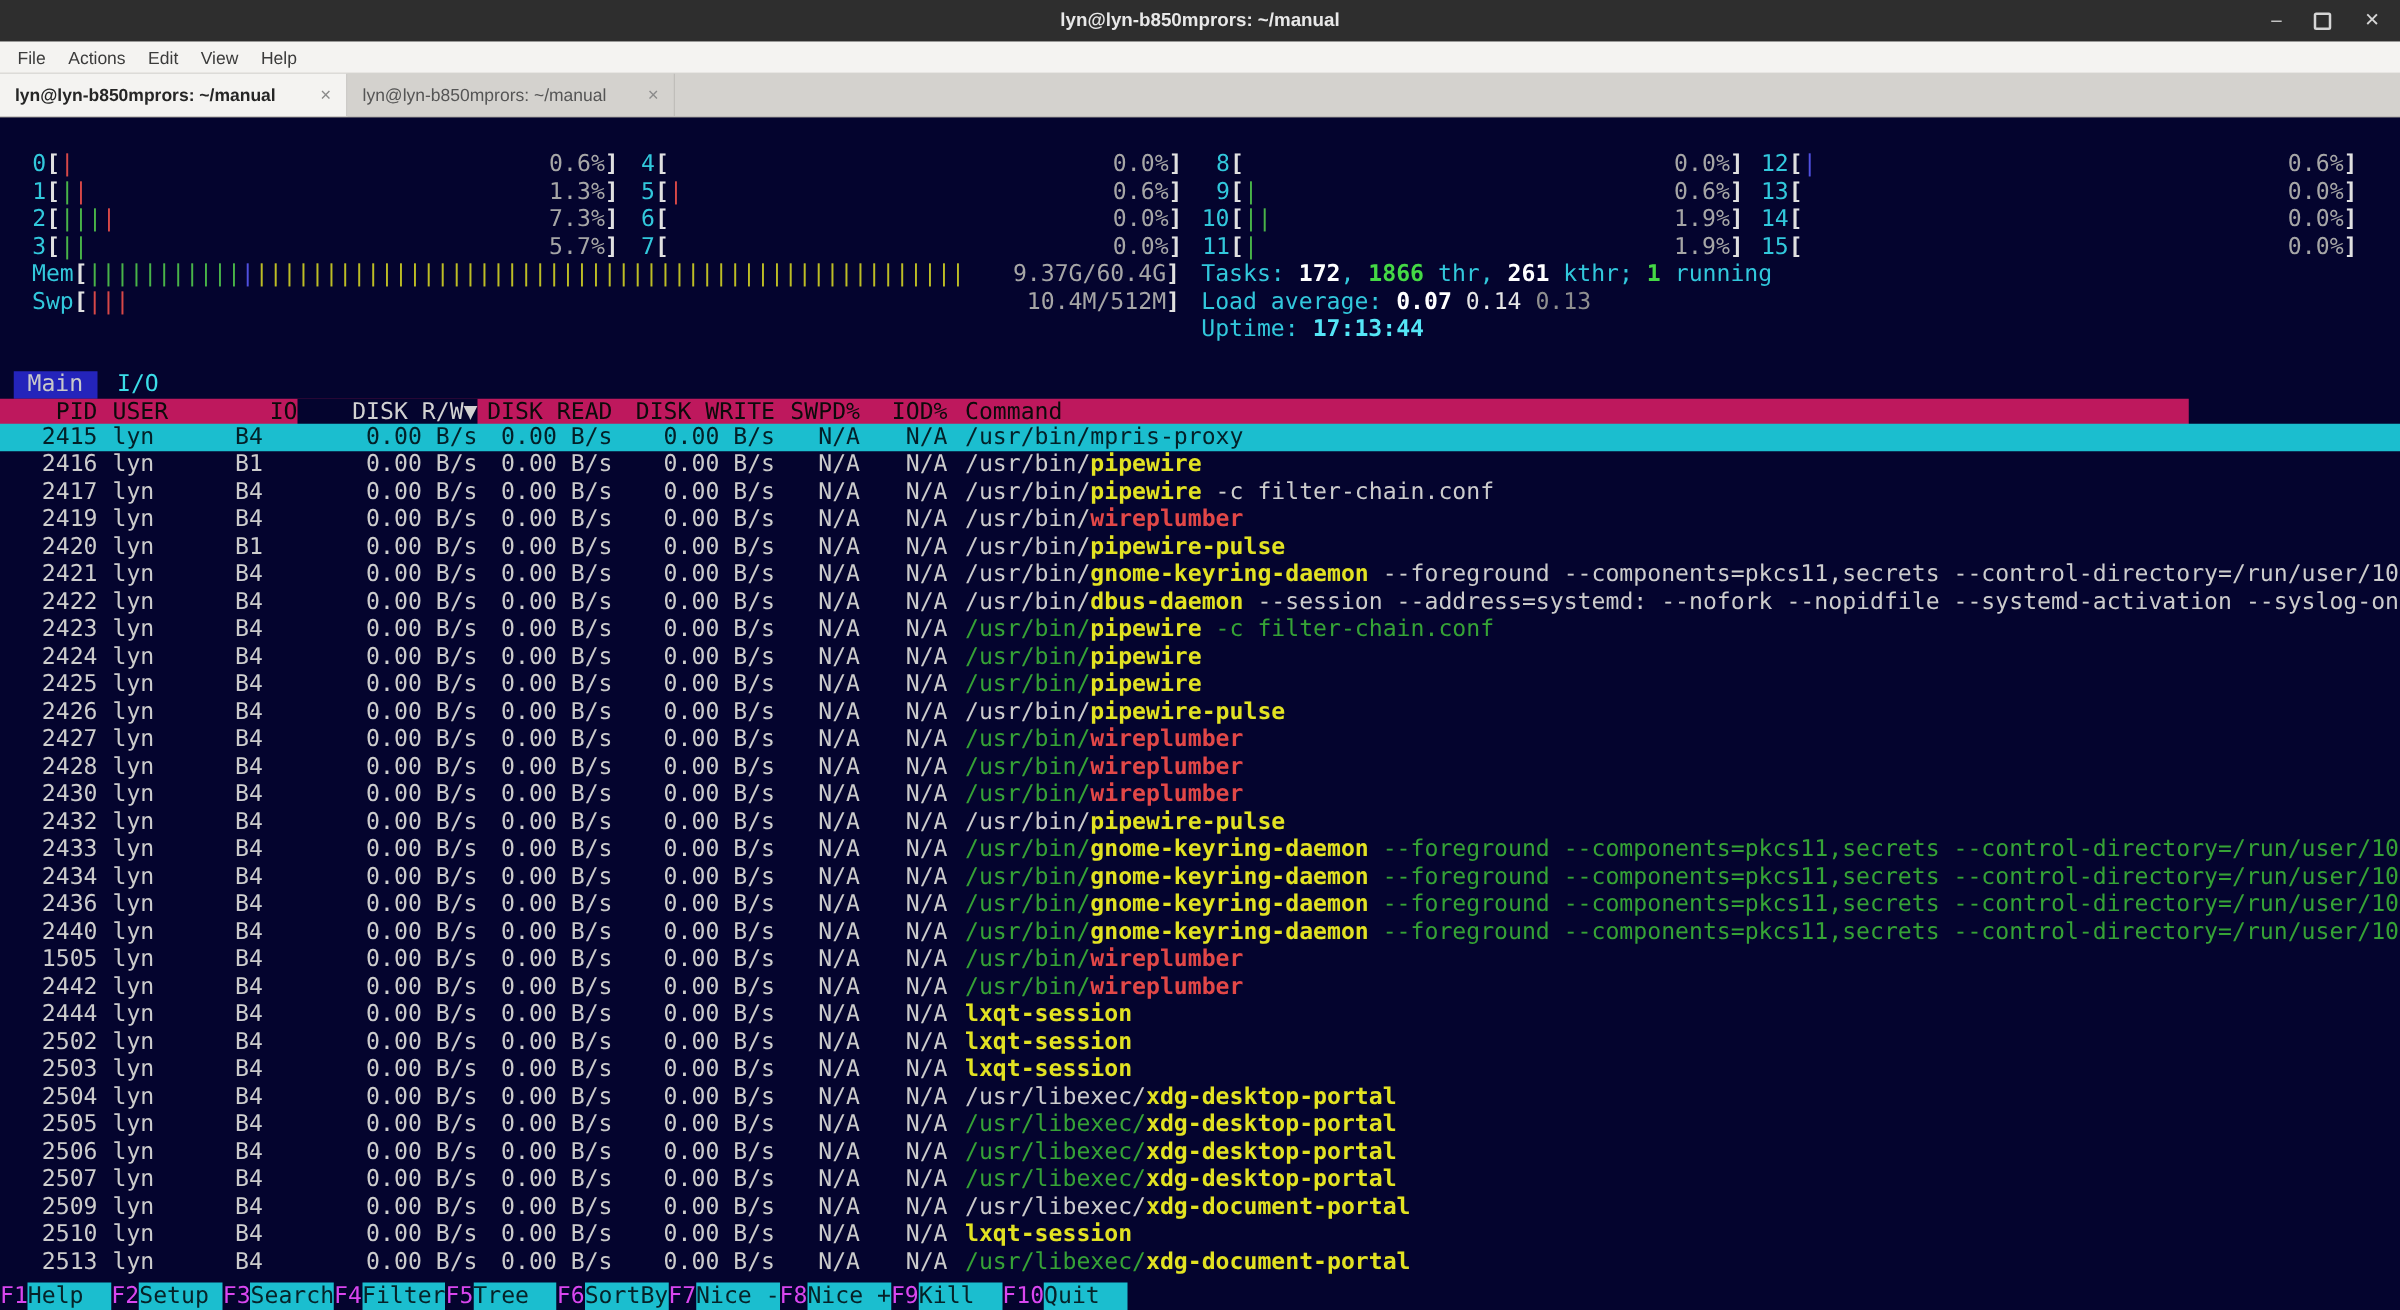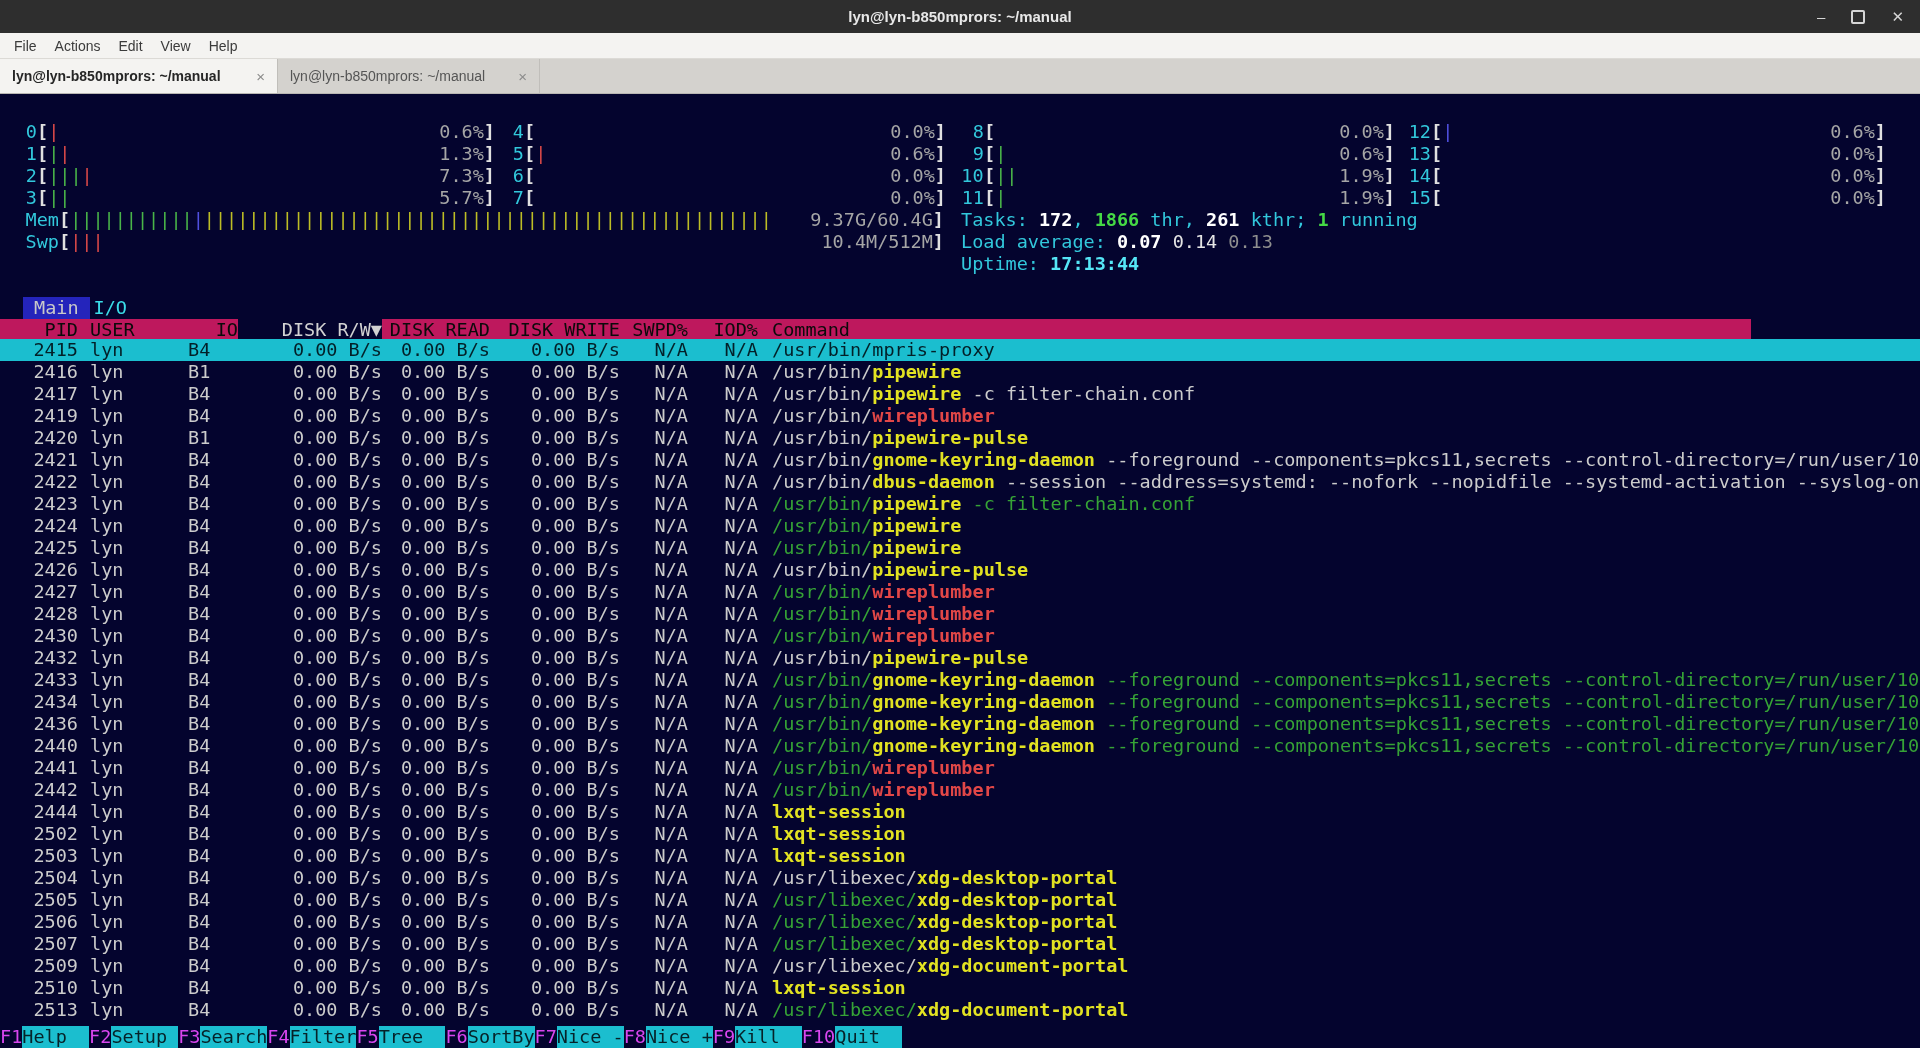--- a/index.html
+++ b/index.html
@@ -31,21 +31,21 @@
   .ticks{position:absolute;left:0;top:0;}
   .m-pct{position:absolute;right:0;top:0;color:#a6a6a6;}
   .t-r{color:#d84848}.t-g{color:#49b449}.t-b{color:#5050e0}.t-y{color:#bdbd25}
   .iline{position:absolute;left:961px;height:22px;white-space:pre;}
   .sg-c{color:#32c8dc}
   .sg-bw{color:#ffffff;font-weight:bold}
   .sg-bg{color:#45d945;font-weight:bold}
   .sg-w{color:#e5e5e5}
   .sg-sh{color:#8f8f8f}
   .sg-bc{color:#55e6f6;font-weight:bold}
-  .stabs{position:absolute;left:23px;top:203px;height:22px;display:flex;gap:4px;white-space:pre;}
+  .stabs{position:absolute;left:11px;top:203px;height:22px;display:flex;gap:16px;white-space:pre;}
   .stab.block{background:#2424bb;color:#c9c9c9;padding:0 11px;}
   .stab.plain{color:#3bdde8;}
   .hdr{position:absolute;left:0;top:225px;height:22px;width:1751px;box-sizing:border-box;padding-left:10px;
        background:#be185d;color:#0b0b0b;display:flex;white-space:pre;}
   .hdr .sort{background:#04042e;color:#d2d2d2;}
   #rows{position:absolute;left:0;top:245px;right:0;}
   .prow{display:flex;height:22px;box-sizing:border-box;padding-left:10px;white-space:pre;}
   .prow.sel{background:#1bbecf;}
   .prow.sel span{color:#032028;font-weight:normal;}
   .c-pid{width:68px;text-align:right;flex:none;}
@@ -146,21 +146,21 @@
         <div class="prow"><span class="c-pid">2425</span><span class="c-user">lyn</span><span class="c-io">B4</span><span class="c-rw">0.00 B/s</span><span class="c-read">0.00 B/s</span><span class="c-write">0.00 B/s</span><span class="c-swpd">N/A</span><span class="c-iod">N/A</span><span class="c-cmd"><span class="cs-g">/usr/bin/</span><span class="cs-y">pipewire</span></span></div>
         <div class="prow"><span class="c-pid">2426</span><span class="c-user">lyn</span><span class="c-io">B4</span><span class="c-rw">0.00 B/s</span><span class="c-read">0.00 B/s</span><span class="c-write">0.00 B/s</span><span class="c-swpd">N/A</span><span class="c-iod">N/A</span><span class="c-cmd"><span class="cs-w">/usr/bin/</span><span class="cs-y">pipewire-pulse</span></span></div>
         <div class="prow"><span class="c-pid">2427</span><span class="c-user">lyn</span><span class="c-io">B4</span><span class="c-rw">0.00 B/s</span><span class="c-read">0.00 B/s</span><span class="c-write">0.00 B/s</span><span class="c-swpd">N/A</span><span class="c-iod">N/A</span><span class="c-cmd"><span class="cs-g">/usr/bin/</span><span class="cs-r">wireplumber</span></span></div>
         <div class="prow"><span class="c-pid">2428</span><span class="c-user">lyn</span><span class="c-io">B4</span><span class="c-rw">0.00 B/s</span><span class="c-read">0.00 B/s</span><span class="c-write">0.00 B/s</span><span class="c-swpd">N/A</span><span class="c-iod">N/A</span><span class="c-cmd"><span class="cs-g">/usr/bin/</span><span class="cs-r">wireplumber</span></span></div>
         <div class="prow"><span class="c-pid">2430</span><span class="c-user">lyn</span><span class="c-io">B4</span><span class="c-rw">0.00 B/s</span><span class="c-read">0.00 B/s</span><span class="c-write">0.00 B/s</span><span class="c-swpd">N/A</span><span class="c-iod">N/A</span><span class="c-cmd"><span class="cs-g">/usr/bin/</span><span class="cs-r">wireplumber</span></span></div>
         <div class="prow"><span class="c-pid">2432</span><span class="c-user">lyn</span><span class="c-io">B4</span><span class="c-rw">0.00 B/s</span><span class="c-read">0.00 B/s</span><span class="c-write">0.00 B/s</span><span class="c-swpd">N/A</span><span class="c-iod">N/A</span><span class="c-cmd"><span class="cs-w">/usr/bin/</span><span class="cs-y">pipewire-pulse</span></span></div>
         <div class="prow"><span class="c-pid">2433</span><span class="c-user">lyn</span><span class="c-io">B4</span><span class="c-rw">0.00 B/s</span><span class="c-read">0.00 B/s</span><span class="c-write">0.00 B/s</span><span class="c-swpd">N/A</span><span class="c-iod">N/A</span><span class="c-cmd"><span class="cs-g">/usr/bin/</span><span class="cs-y">gnome-keyring-daemon</span><span class="cs-g"> --foreground --components=pkcs11,secrets --control-directory=/run/user/100</span></span></div>
         <div class="prow"><span class="c-pid">2434</span><span class="c-user">lyn</span><span class="c-io">B4</span><span class="c-rw">0.00 B/s</span><span class="c-read">0.00 B/s</span><span class="c-write">0.00 B/s</span><span class="c-swpd">N/A</span><span class="c-iod">N/A</span><span class="c-cmd"><span class="cs-g">/usr/bin/</span><span class="cs-y">gnome-keyring-daemon</span><span class="cs-g"> --foreground --components=pkcs11,secrets --control-directory=/run/user/100</span></span></div>
         <div class="prow"><span class="c-pid">2436</span><span class="c-user">lyn</span><span class="c-io">B4</span><span class="c-rw">0.00 B/s</span><span class="c-read">0.00 B/s</span><span class="c-write">0.00 B/s</span><span class="c-swpd">N/A</span><span class="c-iod">N/A</span><span class="c-cmd"><span class="cs-g">/usr/bin/</span><span class="cs-y">gnome-keyring-daemon</span><span class="cs-g"> --foreground --components=pkcs11,secrets --control-directory=/run/user/100</span></span></div>
         <div class="prow"><span class="c-pid">2440</span><span class="c-user">lyn</span><span class="c-io">B4</span><span class="c-rw">0.00 B/s</span><span class="c-read">0.00 B/s</span><span class="c-write">0.00 B/s</span><span class="c-swpd">N/A</span><span class="c-iod">N/A</span><span class="c-cmd"><span class="cs-g">/usr/bin/</span><span class="cs-y">gnome-keyring-daemon</span><span class="cs-g"> --foreground --components=pkcs11,secrets --control-directory=/run/user/100</span></span></div>
-        <div class="prow"><span class="c-pid">2441</span><span class="c-user">lyn</span><span class="c-io">B4</span><span class="c-rw">0.00 B/s</span><span class="c-read">0.00 B/s</span><span class="c-write">0.00 B/s</span><span class="c-swpd">N/A</span><span class="c-iod">N/A</span><span class="c-cmd"><span class="cs-g">/usr/bin/</span><span class="cs-r">wireplumber</span></span></div>
+        <div class="prow"><span class="c-pid">1505</span><span class="c-user">lyn</span><span class="c-io">B4</span><span class="c-rw">0.00 B/s</span><span class="c-read">0.00 B/s</span><span class="c-write">0.00 B/s</span><span class="c-swpd">N/A</span><span class="c-iod">N/A</span><span class="c-cmd"><span class="cs-g">/usr/bin/</span><span class="cs-r">wireplumber</span></span></div>
         <div class="prow"><span class="c-pid">2442</span><span class="c-user">lyn</span><span class="c-io">B4</span><span class="c-rw">0.00 B/s</span><span class="c-read">0.00 B/s</span><span class="c-write">0.00 B/s</span><span class="c-swpd">N/A</span><span class="c-iod">N/A</span><span class="c-cmd"><span class="cs-g">/usr/bin/</span><span class="cs-r">wireplumber</span></span></div>
         <div class="prow"><span class="c-pid">2444</span><span class="c-user">lyn</span><span class="c-io">B4</span><span class="c-rw">0.00 B/s</span><span class="c-read">0.00 B/s</span><span class="c-write">0.00 B/s</span><span class="c-swpd">N/A</span><span class="c-iod">N/A</span><span class="c-cmd"><span class="cs-y">lxqt-session</span></span></div>
         <div class="prow"><span class="c-pid">2502</span><span class="c-user">lyn</span><span class="c-io">B4</span><span class="c-rw">0.00 B/s</span><span class="c-read">0.00 B/s</span><span class="c-write">0.00 B/s</span><span class="c-swpd">N/A</span><span class="c-iod">N/A</span><span class="c-cmd"><span class="cs-y">lxqt-session</span></span></div>
         <div class="prow"><span class="c-pid">2503</span><span class="c-user">lyn</span><span class="c-io">B4</span><span class="c-rw">0.00 B/s</span><span class="c-read">0.00 B/s</span><span class="c-write">0.00 B/s</span><span class="c-swpd">N/A</span><span class="c-iod">N/A</span><span class="c-cmd"><span class="cs-y">lxqt-session</span></span></div>
         <div class="prow"><span class="c-pid">2504</span><span class="c-user">lyn</span><span class="c-io">B4</span><span class="c-rw">0.00 B/s</span><span class="c-read">0.00 B/s</span><span class="c-write">0.00 B/s</span><span class="c-swpd">N/A</span><span class="c-iod">N/A</span><span class="c-cmd"><span class="cs-w">/usr/libexec/</span><span class="cs-y">xdg-desktop-portal</span></span></div>
         <div class="prow"><span class="c-pid">2505</span><span class="c-user">lyn</span><span class="c-io">B4</span><span class="c-rw">0.00 B/s</span><span class="c-read">0.00 B/s</span><span class="c-write">0.00 B/s</span><span class="c-swpd">N/A</span><span class="c-iod">N/A</span><span class="c-cmd"><span class="cs-g">/usr/libexec/</span><span class="cs-y">xdg-desktop-portal</span></span></div>
         <div class="prow"><span class="c-pid">2506</span><span class="c-user">lyn</span><span class="c-io">B4</span><span class="c-rw">0.00 B/s</span><span class="c-read">0.00 B/s</span><span class="c-write">0.00 B/s</span><span class="c-swpd">N/A</span><span class="c-iod">N/A</span><span class="c-cmd"><span class="cs-g">/usr/libexec/</span><span class="cs-y">xdg-desktop-portal</span></span></div>
         <div class="prow"><span class="c-pid">2507</span><span class="c-user">lyn</span><span class="c-io">B4</span><span class="c-rw">0.00 B/s</span><span class="c-read">0.00 B/s</span><span class="c-write">0.00 B/s</span><span class="c-swpd">N/A</span><span class="c-iod">N/A</span><span class="c-cmd"><span class="cs-g">/usr/libexec/</span><span class="cs-y">xdg-desktop-portal</span></span></div>
         <div class="prow"><span class="c-pid">2509</span><span class="c-user">lyn</span><span class="c-io">B4</span><span class="c-rw">0.00 B/s</span><span class="c-read">0.00 B/s</span><span class="c-write">0.00 B/s</span><span class="c-swpd">N/A</span><span class="c-iod">N/A</span><span class="c-cmd"><span class="cs-w">/usr/libexec/</span><span class="cs-y">xdg-document-portal</span></span></div>
         <div class="prow"><span class="c-pid">2510</span><span class="c-user">lyn</span><span class="c-io">B4</span><span class="c-rw">0.00 B/s</span><span class="c-read">0.00 B/s</span><span class="c-write">0.00 B/s</span><span class="c-swpd">N/A</span><span class="c-iod">N/A</span><span class="c-cmd"><span class="cs-y">lxqt-session</span></span></div>

